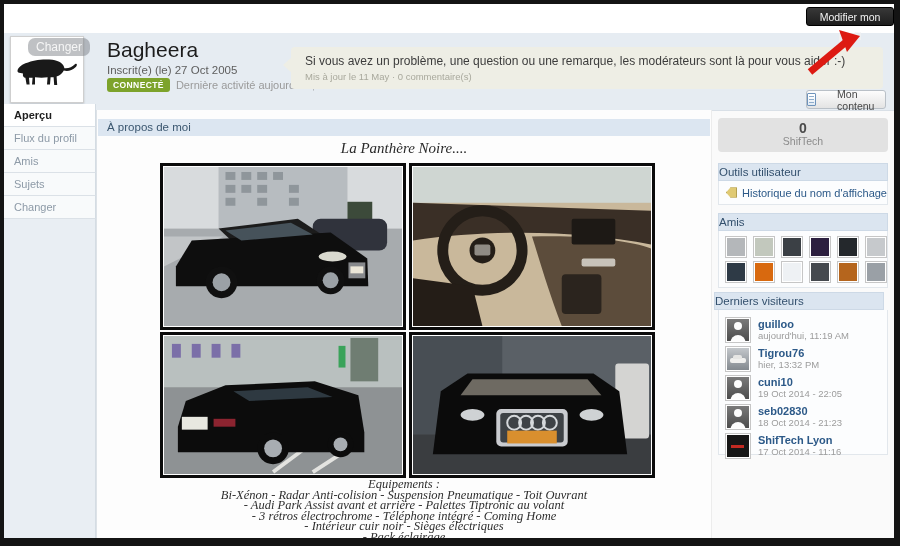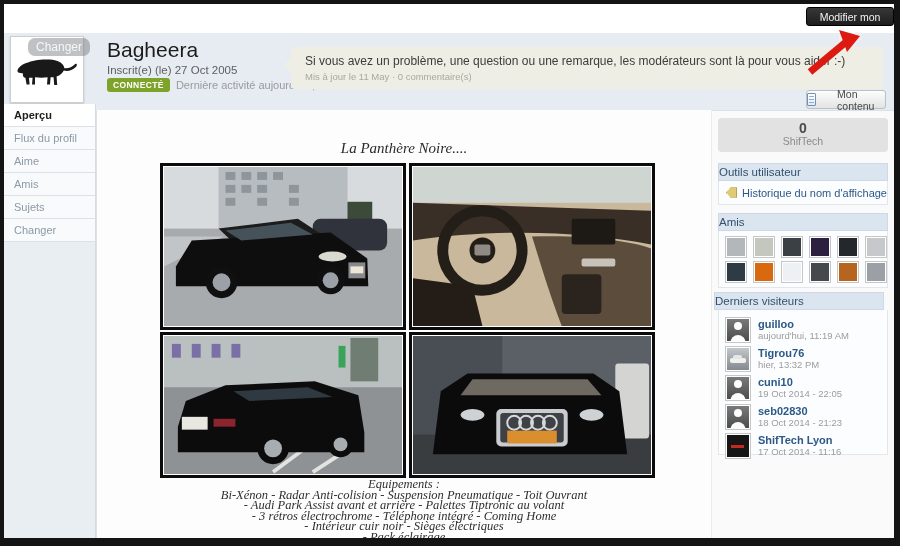--- a/index.html
+++ b/index.html
@@ -157,37 +157,35 @@
   <nav class="abs leftmenu">
 
       <div class="menuitem active">
         <span>Aperçu</span>
       </div>
 
       <div class="menuitem">
         <span>Flux du profil</span>
       </div>
 
-      <div class="menuitem">
-        <span>Aime</span>
-      </div>
 
       <div class="menuitem">
         <span>Amis</span>
       </div>
 
       <div class="menuitem">
         <span>Sujets</span>
       </div>
 
       <div class="menuitem">
         <span>Changer</span>
       </div>
     </nav>
 
+  <div class="abs about-header">À propos de moi</div>
   <div class="abs intro-line">La Panthère Noire....</div>
 
   <div class="abs photo-grid">
     <div class="photo-frame">
       <svg viewBox="0 0 240 160" preserveAspectRatio="none">
         <rect width="240" height="160" fill="#d8dbdd"></rect>
         <rect x="55" y="0" width="130" height="62" fill="#b7bcc0"></rect>
         <g fill="#8f969b">
             <rect x="62" y="5" width="10" height="8"></rect>
             <rect x="78" y="5" width="10" height="8"></rect>

